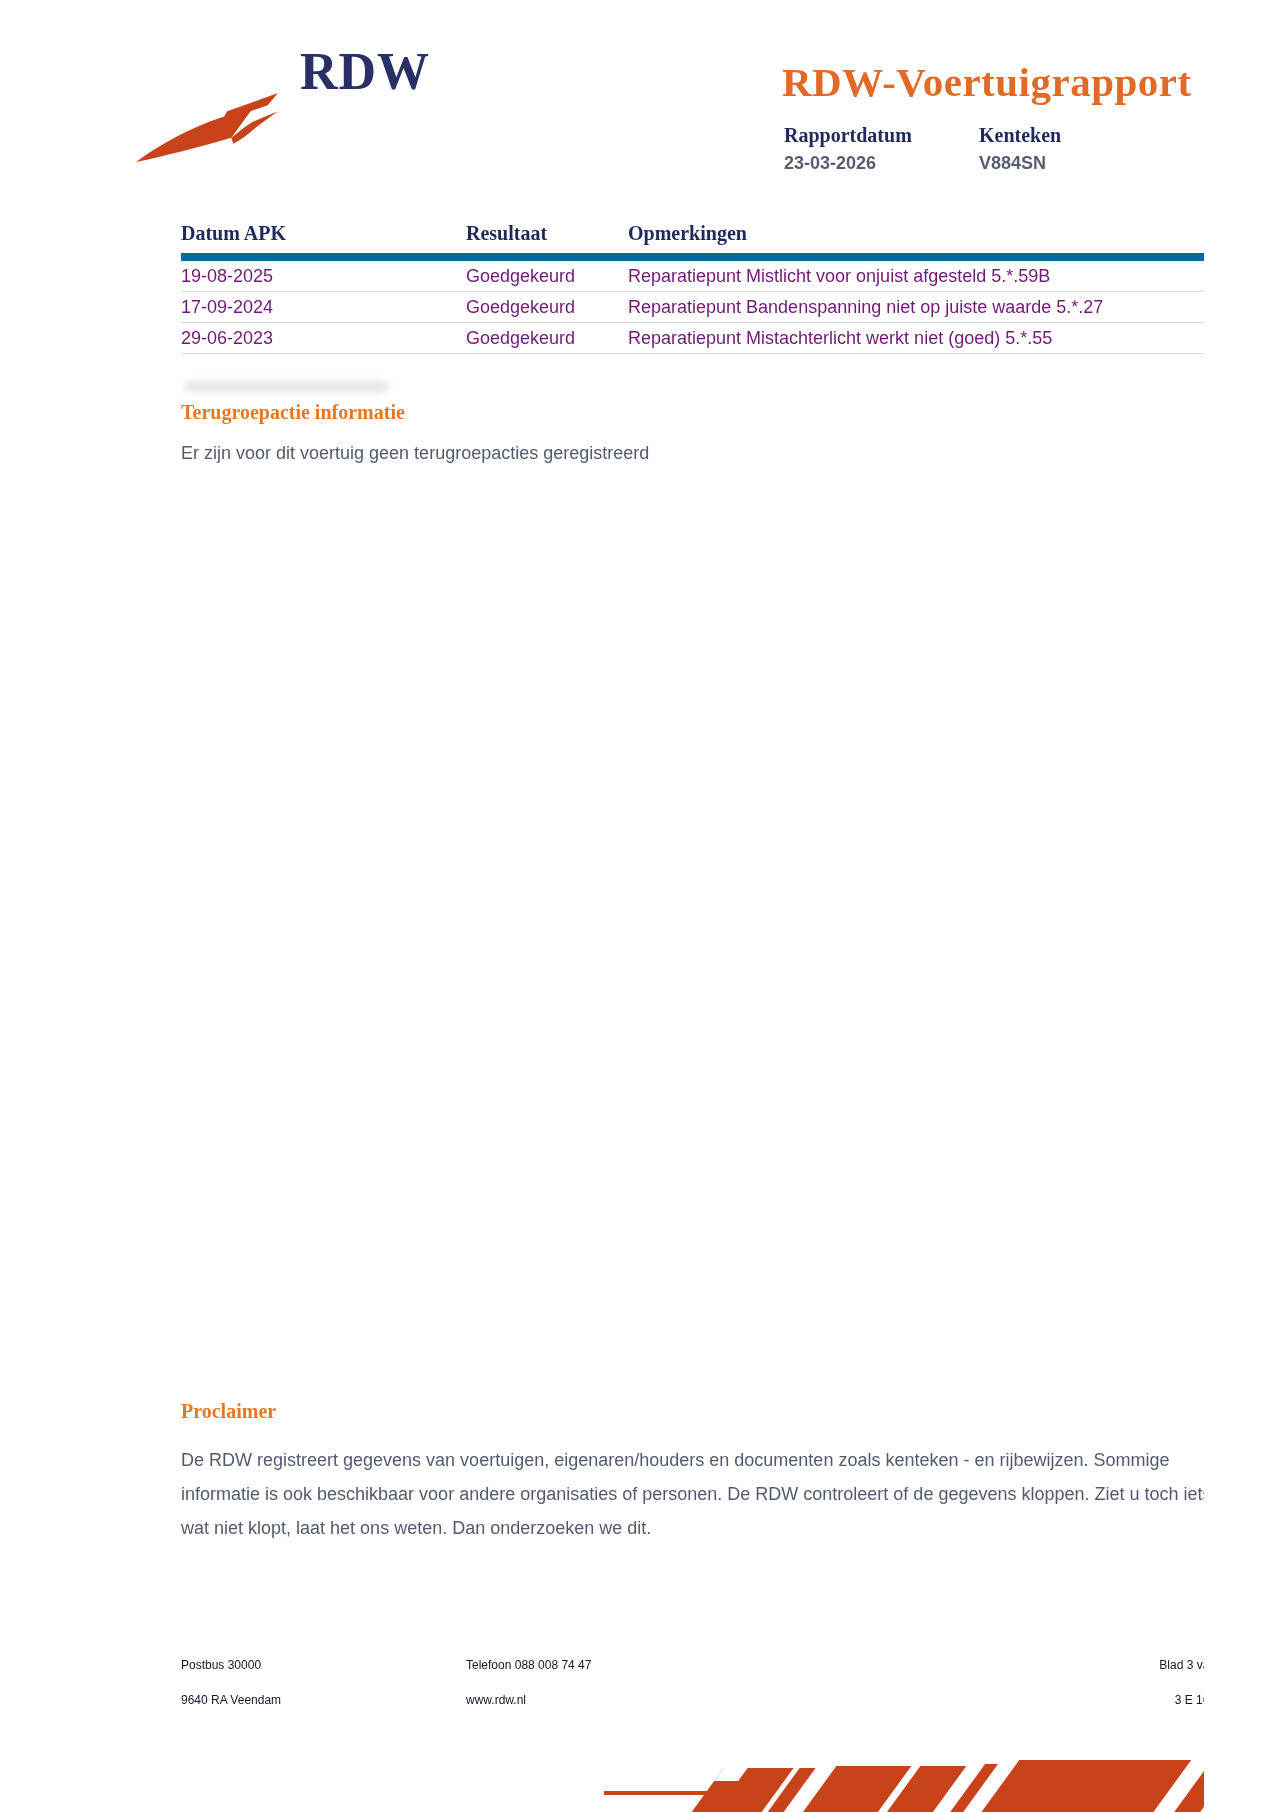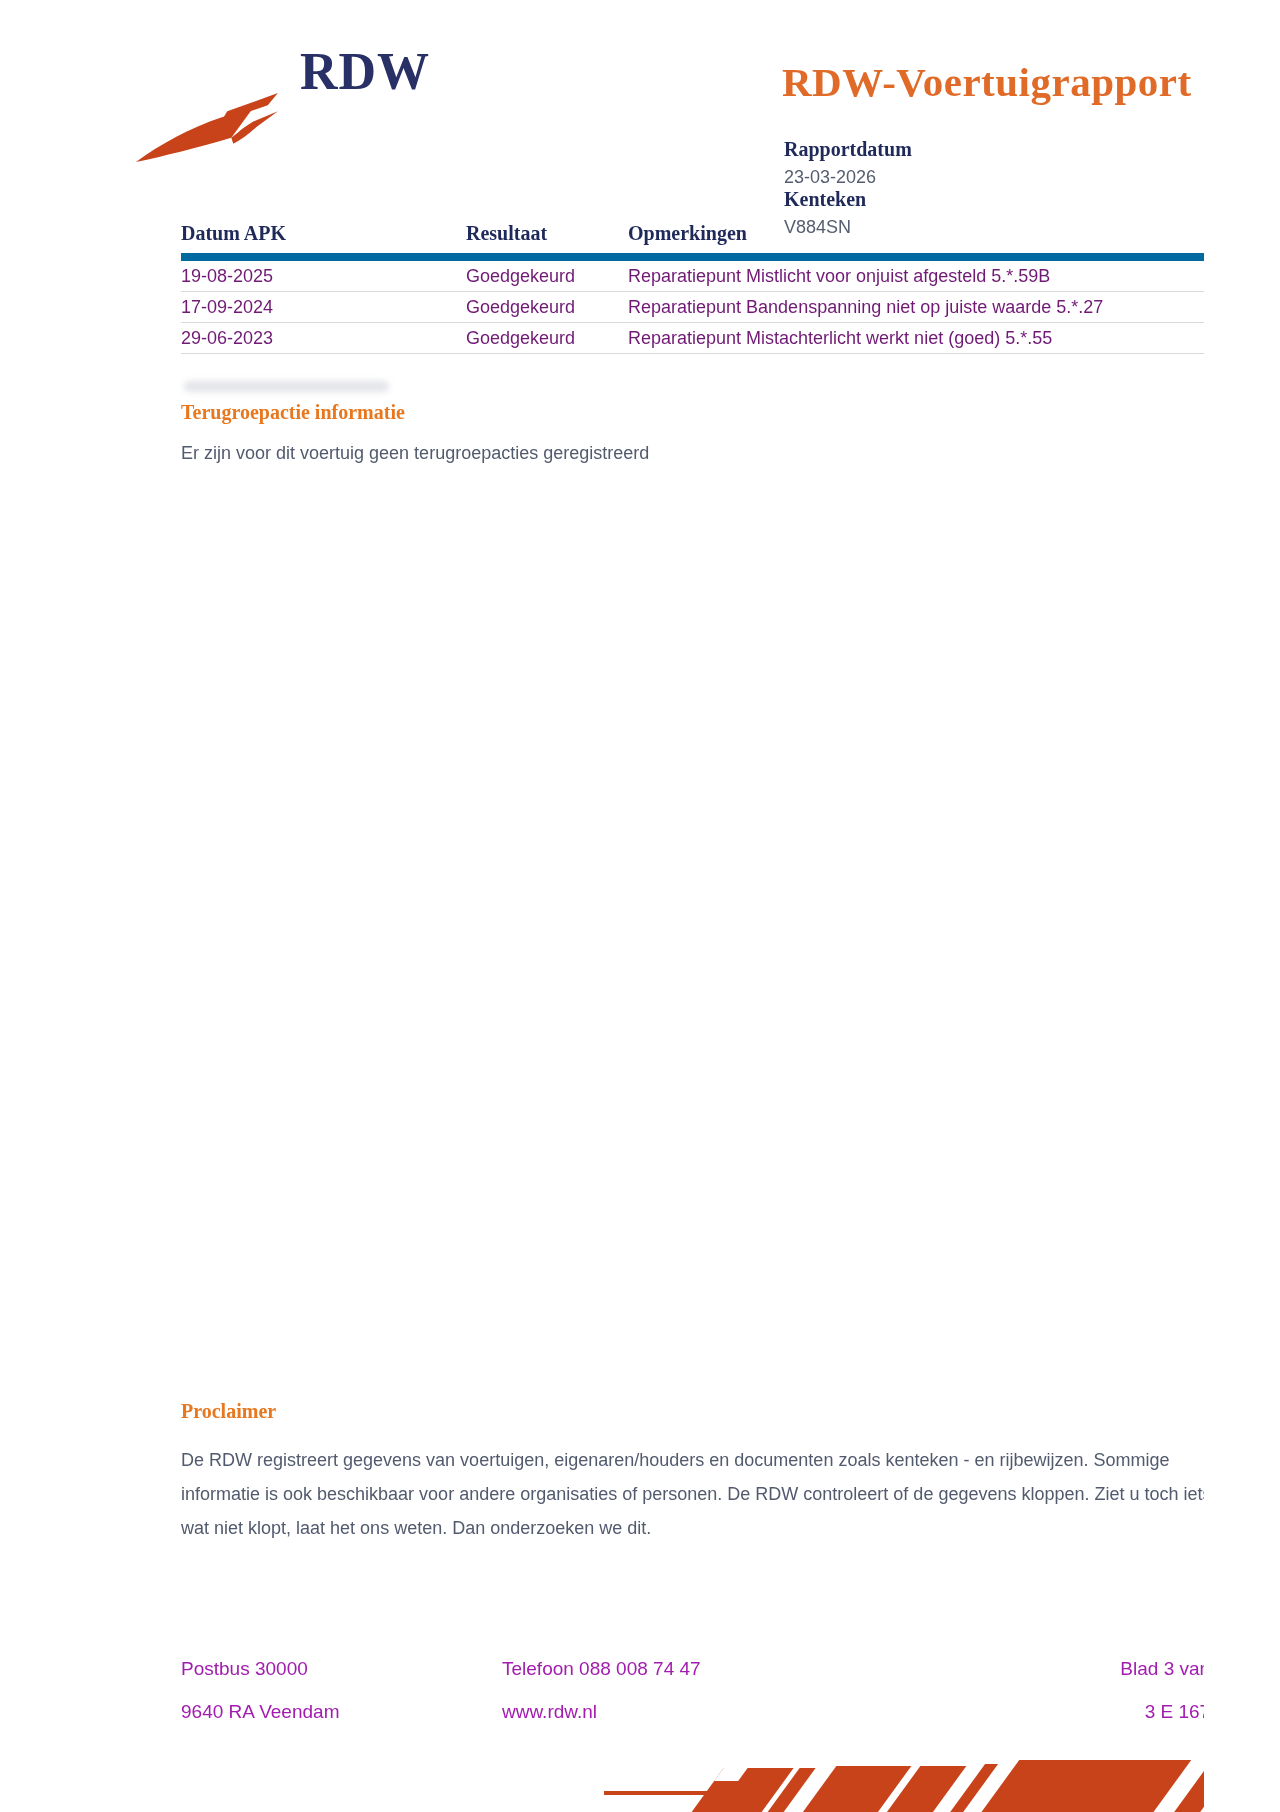--- a/index.html
+++ b/index.html
@@ -15,27 +15,27 @@
   .logo-word{
     position:absolute;left:166px;top:0;
     font-family:"Liberation Serif","DejaVu Serif",serif;
     font-weight:700;font-size:52px;line-height:56px;color:#283066;letter-spacing:1px;
   }
   .doc-title{
     position:absolute;left:706px;top:58px;margin:0;
     font-family:"Liberation Serif","DejaVu Serif",serif;
     font-weight:700;font-size:41px;line-height:48px;letter-spacing:.5px;color:#e06a28;
   }
-  .meta{position:absolute;left:708px;top:138px;display:flex;flex-direction:column;}
+  .meta{position:absolute;left:708px;top:124px;display:flex;}
   .meta-col{width:195px;}
   .meta-label{
     font-family:"Liberation Serif","DejaVu Serif",serif;
     font-weight:700;font-size:20px;color:#1f2a5a;
   }
-  .meta-value{margin-top:6px;font-size:18px;color:#565d70;}
+  .meta-value{margin-top:6px;font-size:18px;color:#565d70;font-weight:bold;}
   
   .apk-table{position:absolute;left:105px;top:222px;width:1062px;}
   .t-head{
     display:grid;grid-template-columns:285px 162px 1fr;
     font-family:"Liberation Serif","DejaVu Serif",serif;
     font-weight:700;font-size:20px;color:#1f2a5a;
     padding-bottom:8px;border-bottom:8px solid #0369a1;
   }
   .t-row{
     display:grid;grid-template-columns:285px 162px 1fr;
@@ -53,21 +53,21 @@
   .sec-proclaimer{top:1400px;}
   .sec-heading{
     margin:0;font-family:"Liberation Serif","DejaVu Serif",serif;
     font-weight:700;font-size:20px;color:#e8781f;
   }
   .sec-body{margin:12px 0 0 0;font-size:18px;line-height:34px;color:#525a6e;}
   .sec-proclaimer .sec-body{margin-top:20px;}
   
   .footer{
     position:absolute;left:105px;top:1658px;width:1045px;
-    display:flex;font-size:19px;color:#a21caf;gap:36px;
+    display:flex;font-size:12px;color:#0f172a;
   }
   .f-col1{width:285px;}
   .f-col2{flex:1;}
   .f-col3{width:200px;text-align:right;}
   .f-line2{margin-top:21px;}
   
   .art{position:absolute;right:0;bottom:0;width:600px;height:58px;}
   .art div{position:absolute;background:#c8421a;}
   .a-line{left:0;bottom:17px;width:120px;height:4px;}
   .a-solid{left:100px;bottom:-10px;width:92px;height:54px;transform:skewX(-36deg);}

